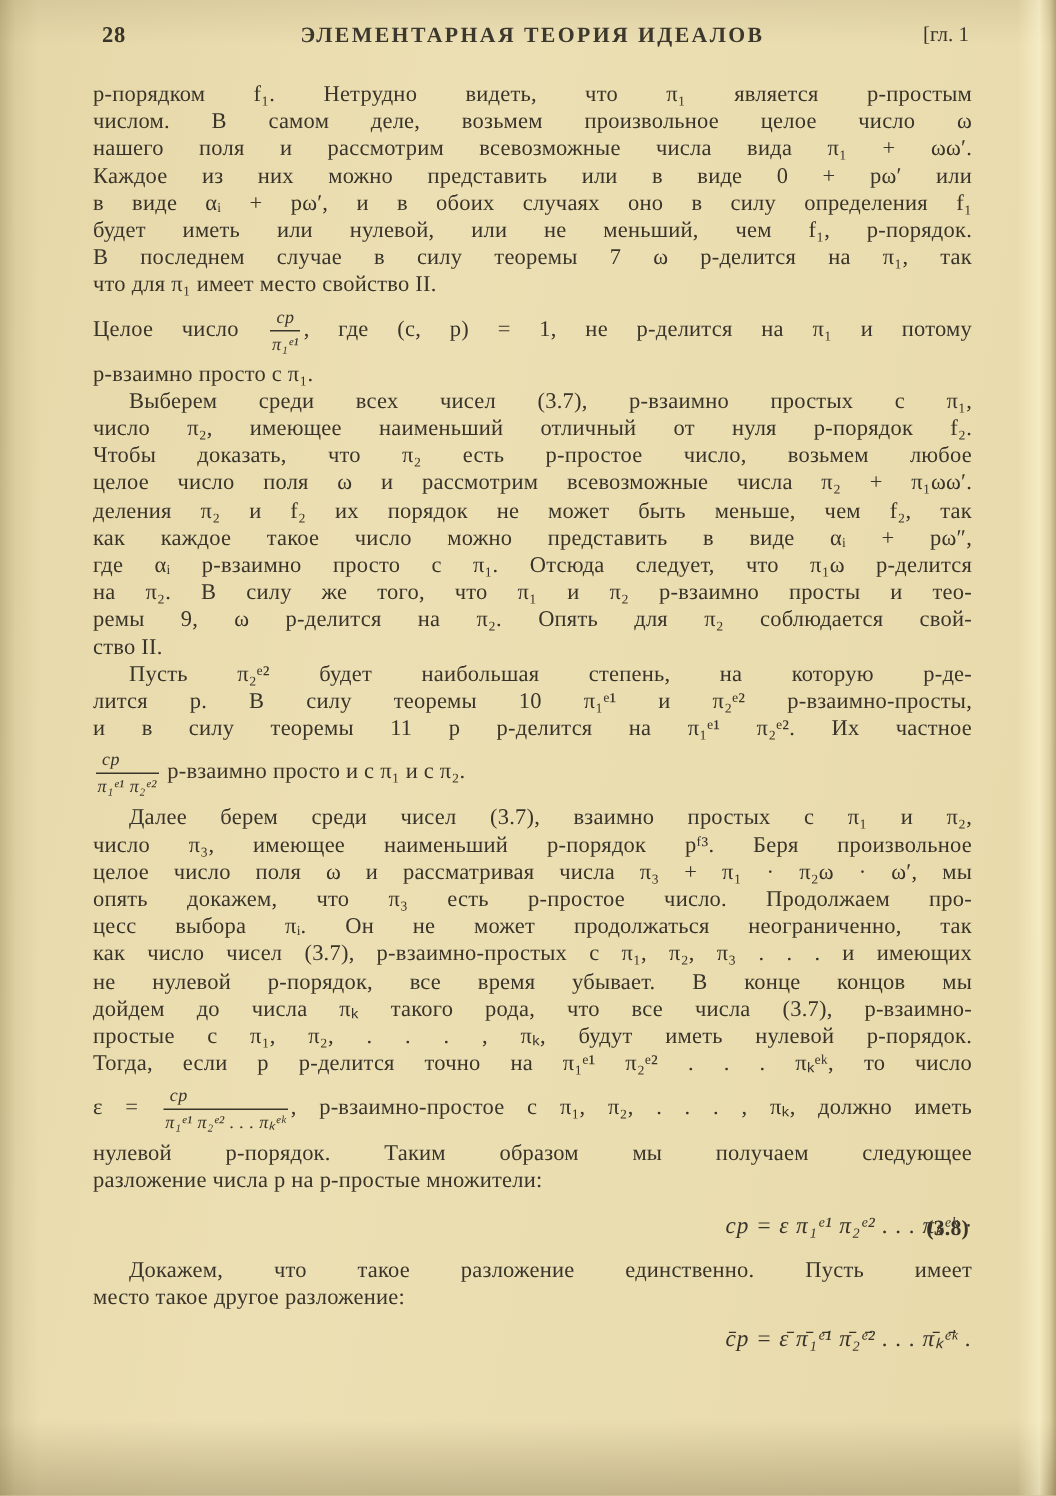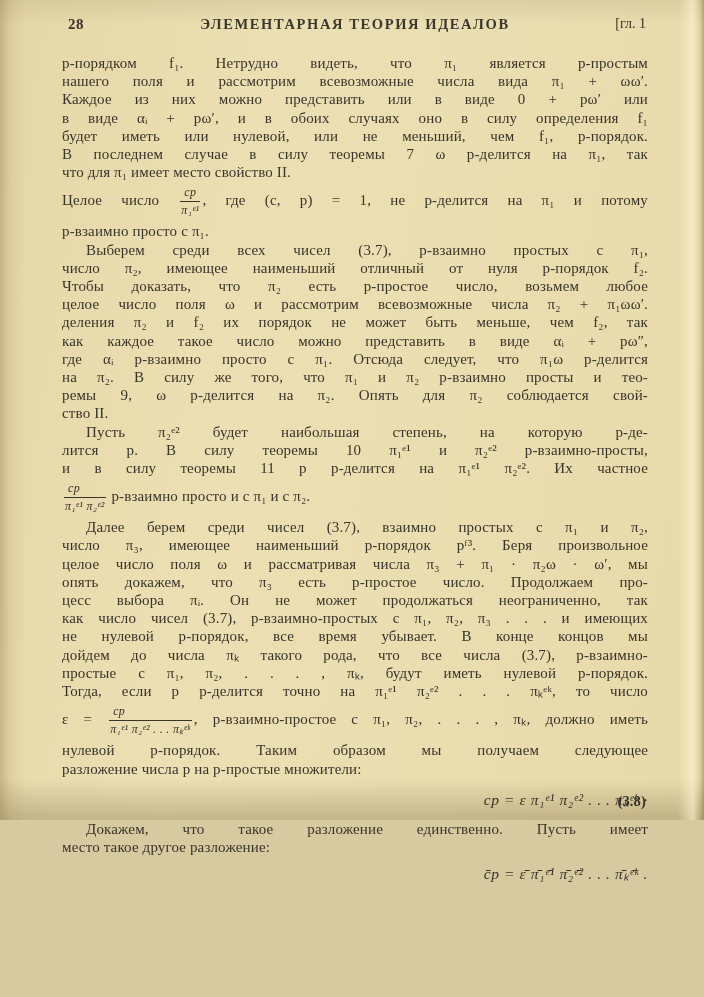--- a/index.html
+++ b/index.html
@@ -1,18 +1,18 @@
 <!DOCTYPE html>
 <html><head>
 <meta charset="utf-8">
 <style>
   html,body{margin:0;padding:0;}
   body{width:704px;height:997px;overflow:hidden;background:#d8caa0;}
   .page{
-    position:relative;width:704px;height:820px;
+    position:relative;width:704px;height:997px;
     color:#39342a;
     font-family:"Liberation Serif", serif;
     background:
       linear-gradient(to right, rgba(125,104,58,0.32) 0px, rgba(125,104,58,0.10) 10px, rgba(125,104,58,0) 26px),
       linear-gradient(to left, rgba(100,84,42,0.38) 0px, rgba(100,84,42,0.08) 4px, rgba(255,248,214,0.55) 11px, rgba(255,248,214,0) 26px),
       linear-gradient(to bottom, rgba(92,76,38,0) 95%, rgba(92,76,38,0.28) 100%),
       linear-gradient(to top, rgba(92,76,38,0) 97%, rgba(92,76,38,0.10) 100%),
       linear-gradient(100deg, #e5d7a7 0%, #ecdfb3 35%, #eaddb0 65%, #e7d9a9 100%);
   }
   .header{position:absolute;top:16px;left:62px;width:586px;height:22px;font-size:15px;}
@@ -39,20 +39,21 @@
 <div class="page">
 
   <div class="header">
     <span class="pageno">28</span>
     <span class="runhead">ЭЛЕМЕНТАРНАЯ ТЕОРИЯ ИДЕАЛОВ</span>
     <span class="chapref">[гл. 1</span>
   </div>
 
   <div class="body">
     <div class="ln just">p-порядком f₁. Нетрудно видеть, что π₁ является p-простым</div>
+    <div class="ln just">числом. В самом деле, возьмем произвольное целое число ω</div>
     <div class="ln just">нашего поля и рассмотрим всевозможные числа вида π₁ + ωω′.</div>
     <div class="ln just">Каждое из них можно представить или в виде 0 + pω′ или</div>
     <div class="ln just">в виде αᵢ + pω′, и в обоих случаях оно в силу определения f₁</div>
     <div class="ln just">будет иметь или нулевой, или не меньший, чем f₁, p-порядок.</div>
     <div class="ln just">В последнем случае в силу теоремы 7 ω p-делится на π₁, так</div>
     <div class="ln left">что для π₁ имеет место свойство II.</div>
 
     <div class="ln just fr-line"><span>Целое число </span><span class="frac"><span class="num">cp</span><span class="den">π₁ᵉ¹</span></span><span>, где (c, p) = 1, не p-делится на π₁ и потому</span></div>
 
     <div class="ln left">p-взаимно просто с π₁.</div>

